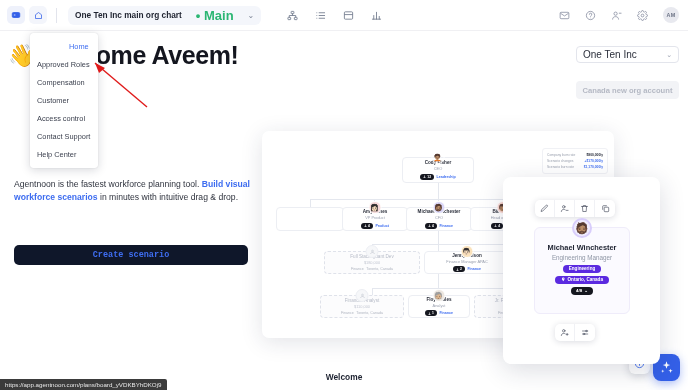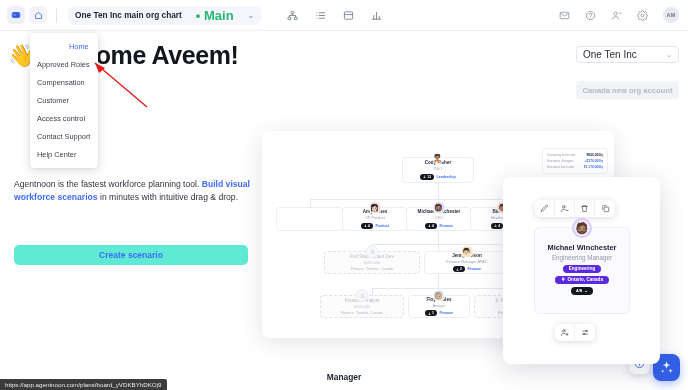--- a/index.html
+++ b/index.html
@@ -56,23 +56,23 @@
     font-size: 25px; font-weight: 700; color: #14161f;
     letter-spacing: -.4px; white-space: nowrap;
   }
   .blurb {
     position: absolute; left: 14px; top: 178px; width: 238px;
     font-size: 8.6px; line-height: 1.55; color: #30343f;
   }
   .blurb a { color: #3e6df0; font-weight: 700; text-decoration: none; }
   .create-scn {
     position: absolute; left: 14px; top: 245px; width: 234px; height: 20px;
-    background: #5eead4; border-radius: 5px; border: none;
+    background: #0f172a; border-radius: 5px; border: none;
     color: #3e6df0; font-size: 8.5px; font-weight: 700;
-    font-family: Liberation Sans, sans-serif;
+    font-family: Liberation Mono, monospace;
     display: flex; align-items: center; justify-content: center; cursor: pointer;
   }
 
   
   .menu {
     position: absolute; left: 30px; top: 33px; width: 68px;
     background: #fff; border-radius: 3px;
     box-shadow: 0 2px 10px rgba(20,25,45,.17), 0 0 1px rgba(20,25,45,.2);
     padding: 4px 0 5px 0; z-index: 40;
   }
@@ -616,21 +616,21 @@
     <div class="menu-item">Access control</div>
     <div class="menu-item">Contact Support</div>
     <div class="menu-item">Help Center</div>
   </div>
 
   <svg class="arrow" width="65" height="55" viewBox="0 0 65 55">
     <path d="M62 50 L10 6" stroke="#e01b1b" stroke-width="1.4" fill="none"></path>
     <path d="M10 6 L20 11 L14 16 Z" fill="#e01b1b"></path>
   </svg>
 
-  <div class="basics">Manager</div>
+  <div class="basics">Welcome</div>
   <div class="statusbar">https://app.agentnoon.com/plans/board_yVDKBYhDKOj9</div>
 
   <div class="fab-dot"></div>
   <div class="fab-help">
     <svg width="11" height="11" viewBox="0 0 24 24" fill="none" stroke="currentColor" stroke-width="1.9">
       <circle cx="12" cy="12" r="9"></circle>
         <path d="M12 11v5" stroke-linecap="round"></path>
         <circle cx="12" cy="7.8" r="1" fill="currentColor" stroke="none"></circle>
     </svg>
   </div>

